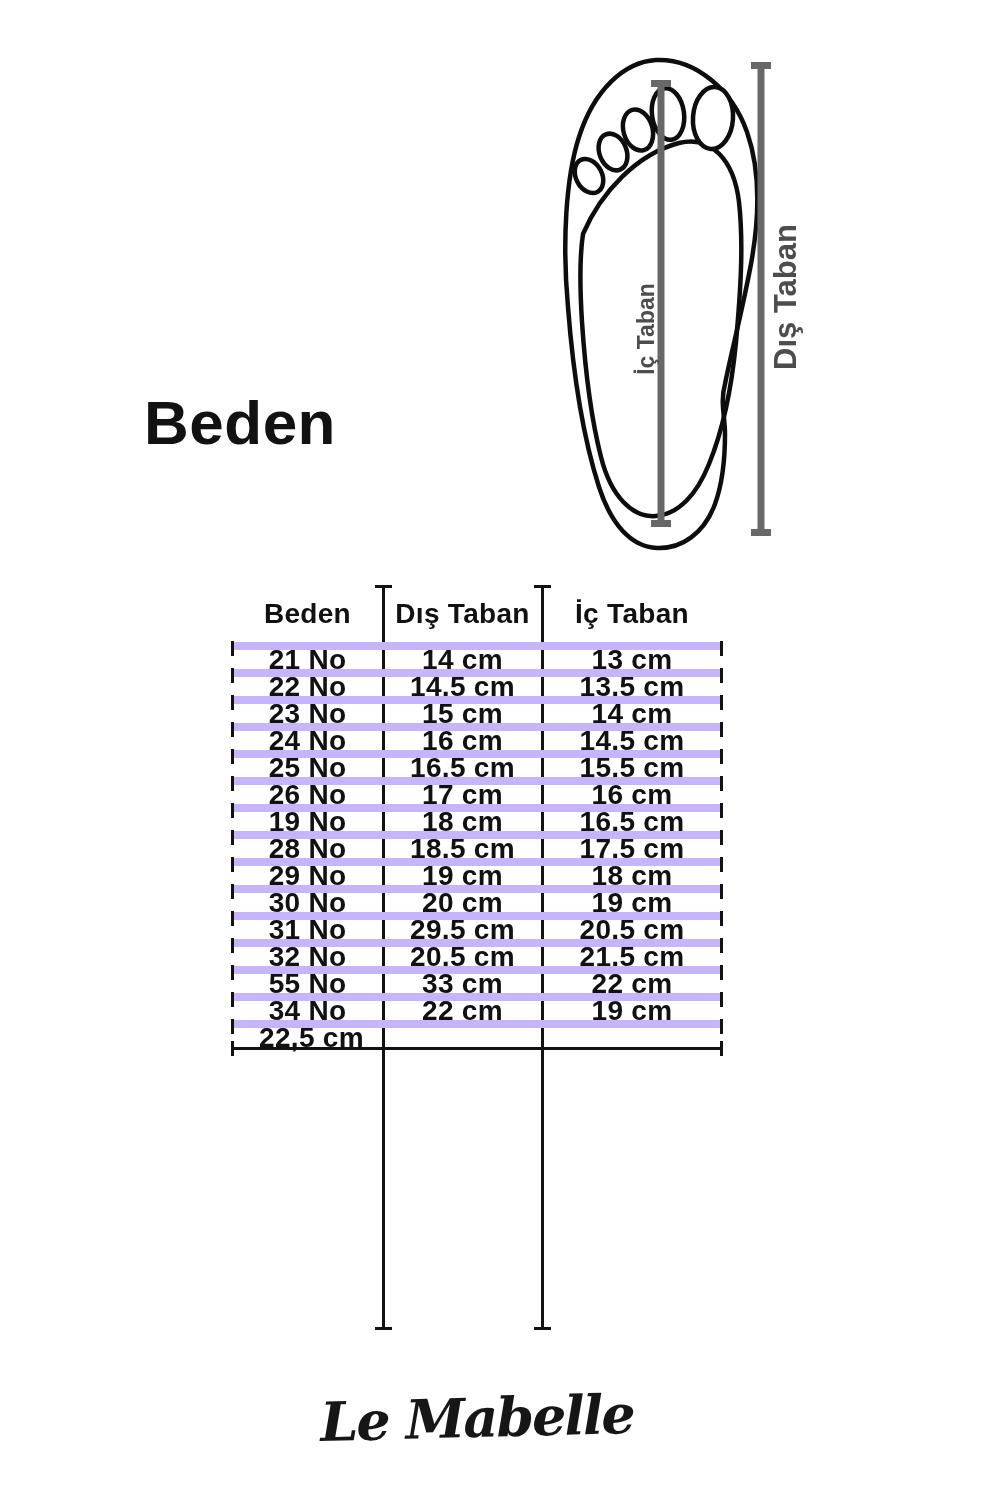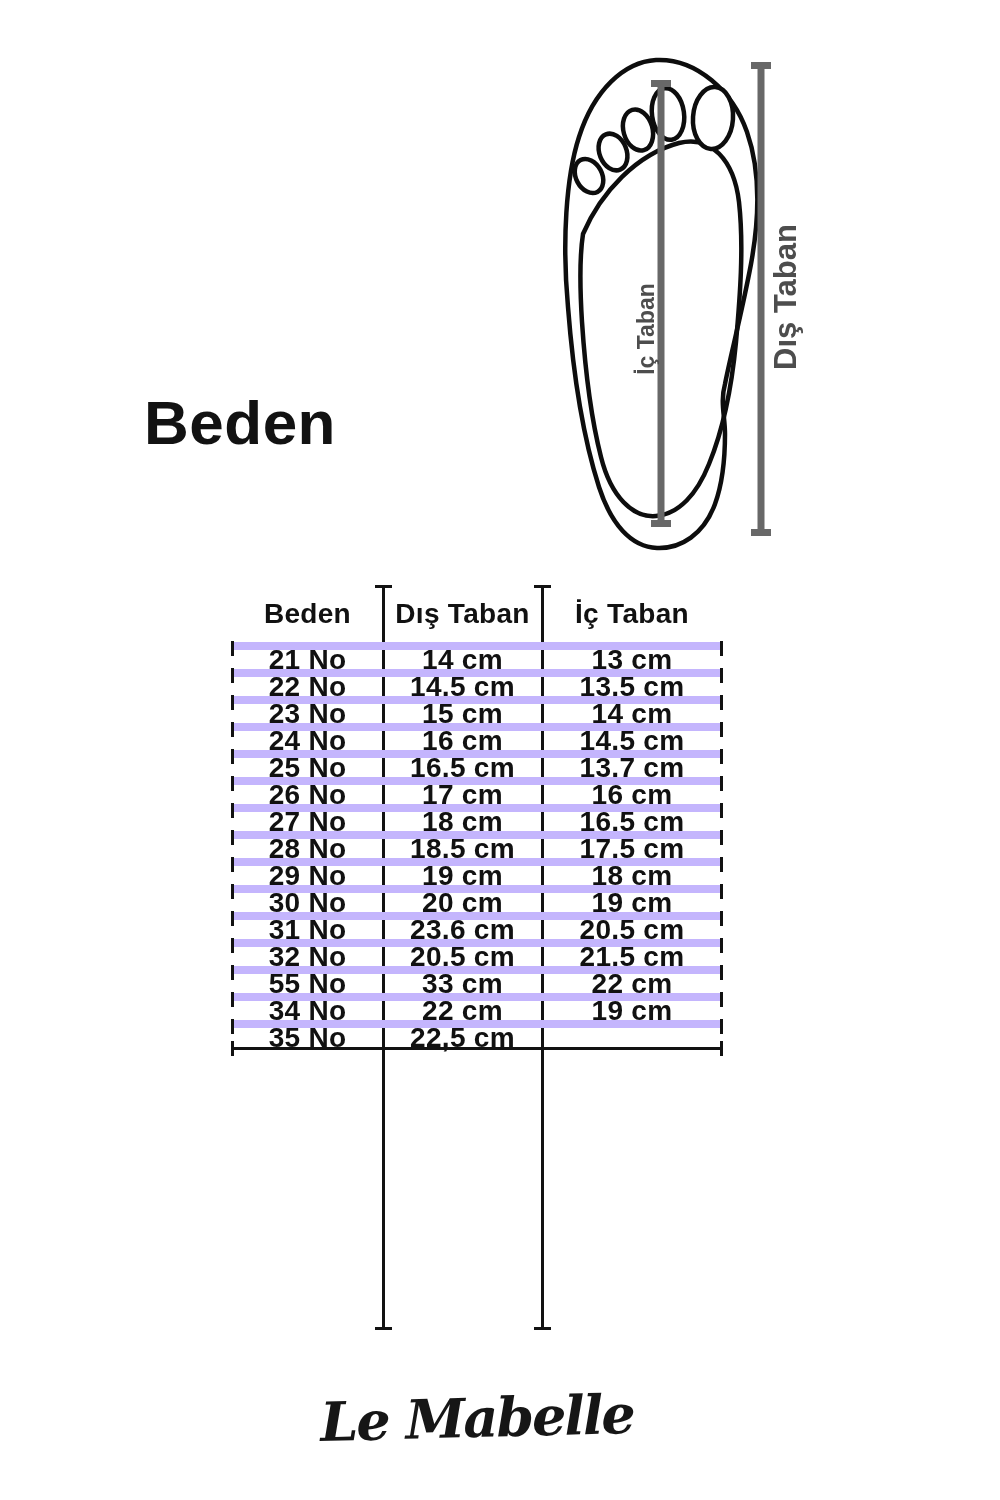--- a/index.html
+++ b/index.html
@@ -139,31 +139,31 @@
 
     <div class="trow tdata">
       <div class="cell c1">24 No</div>
       <div class="cell c2">16 cm</div>
       <div class="cell c3">14,5 cm</div>
     </div>
 
     <div class="trow tdata">
       <div class="cell c1">25 No</div>
       <div class="cell c2">16,5 cm</div>
-      <div class="cell c3">13,7 cm</div>
+      <div class="cell c3">15,5 cm</div>
     </div>
 
     <div class="trow tdata">
       <div class="cell c1">26 No</div>
       <div class="cell c2">17 cm</div>
       <div class="cell c3">16 cm</div>
     </div>
 
     <div class="trow tdata">
-      <div class="cell c1">27 No</div>
+      <div class="cell c1">19 No</div>
       <div class="cell c2">18 cm</div>
       <div class="cell c3">16,5 cm</div>
     </div>
 
     <div class="trow tdata">
       <div class="cell c1">28 No</div>
       <div class="cell c2">18,5 cm</div>
       <div class="cell c3">17,5 cm</div>
     </div>
 
@@ -174,21 +174,21 @@
     </div>
 
     <div class="trow tdata">
       <div class="cell c1">30 No</div>
       <div class="cell c2">20 cm</div>
       <div class="cell c3">19 cm</div>
     </div>
 
     <div class="trow tdata">
       <div class="cell c1">31 No</div>
-      <div class="cell c2">23,6 cm</div>
+      <div class="cell c2">29,5 cm</div>
       <div class="cell c3">20,5 cm</div>
     </div>
 
     <div class="trow tdata">
       <div class="cell c1">32 No</div>
       <div class="cell c2">20,5 cm</div>
       <div class="cell c3">21,5 cm</div>
     </div>
 
     <div class="trow tdata">
@@ -197,21 +197,20 @@
       <div class="cell c3">22 cm</div>
     </div>
 
     <div class="trow tdata">
       <div class="cell c1">34 No</div>
       <div class="cell c2">22 cm</div>
       <div class="cell c3">19 cm</div>
     </div>
 
     <div class="trow tdata">
-      <div class="cell c1">35 No</div>
       <div class="cell c2">22,5 cm</div>
     </div>
   </div>
     <div class="bline"></div>
   </div>
 
   <div class="brand">Le Mabelle</div>
 
 </div>
 

